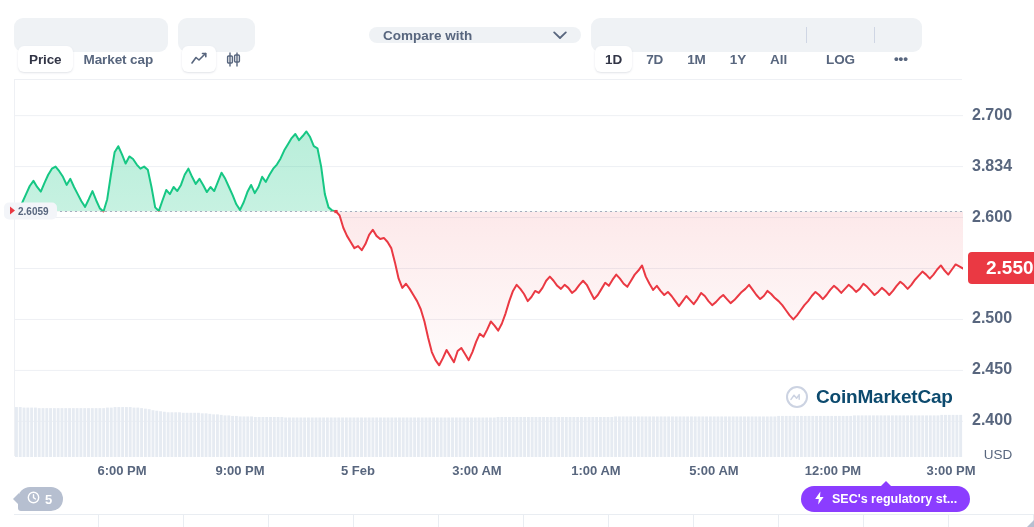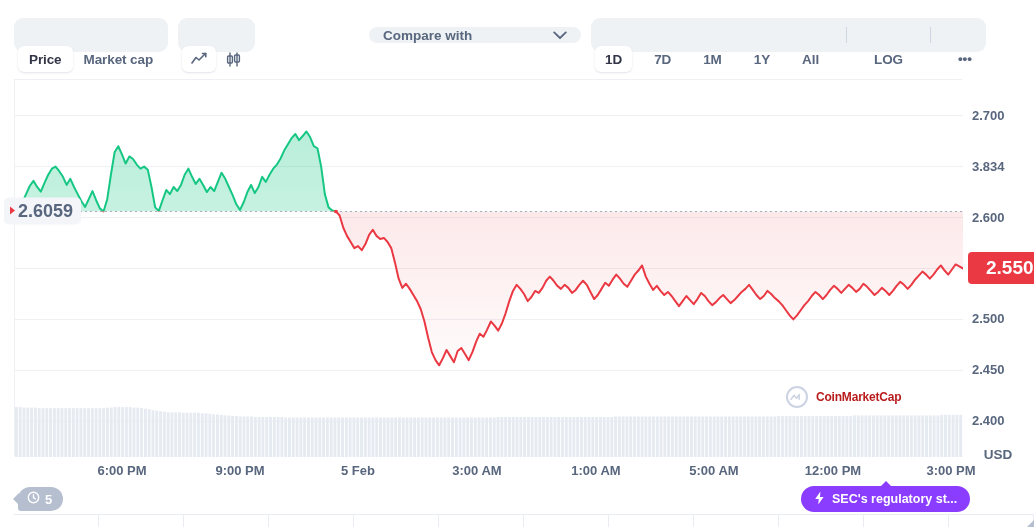--- a/index.html
+++ b/index.html
@@ -49,21 +49,21 @@
   }
 
   #btn-compare {
     display:flex; align-items:center; justify-content: space-between;
     height: 16px; width: 212px; padding: 0 14px;
     background:#eff2f5; border-radius: 9px; cursor:pointer;
     font-size: 13.5px; font-weight: 700; color:#58667e;
     margin-right: 10px;
   }
 
-  #grp-range { gap: 12px; }
+  #grp-range { gap: 4px; }
   #grp-range .seg { padding: 0 10px; }
   .vdiv { width:1px; height:16px; background:#cfd6e4; margin: 0 5px; flex:none; }
   .dots { letter-spacing: 1px; font-size: 15px; line-height: 10px; padding-bottom:4px;}
 
   svg.ic { display:block; }
 
   
   #chart-wrap {
     position: absolute; left: 14px; top: 79px;
     width: 948px; height: 377px;
@@ -71,54 +71,54 @@
     border-top: 1px solid #eef0f4;
   }
   #plot { position:absolute; left:0; top:0; width:948px; height:377px; }
 
   
   #yaxis {
     position: absolute; left: 962px; top: 79px; width: 72px; height: 377px;
   }
   .ytick {
     position: absolute; left: 10px;
-    font-size: 13px; font-weight: 700; color: #58667e;
+    font-size: 16px; font-weight: 700; color: #58667e;
     transform: translateY(-50%); white-space: nowrap;
   }
   #price-badge {
     position: absolute; left: 6px;
     background: #ea3943; color: #fff;
     font-size: 19px; font-weight: 700;
     padding: 5px 18px; border-radius: 4px;
     transform: translateY(-50%); white-space: nowrap;
   }
   #usd-label {
     position: absolute; left: 962px; top: 447px; width: 72px;
-    text-align: center; font-size: 13.5px; font-weight: 700; color:#58667e;
+    text-align: center; font-size: 13.5px; font-weight: 400; color:#58667e;
   }
 
   
   #base-flag {
     position: absolute; left: 4px;
     background: #f3f5f9; color: #58667e;
-    font-size: 18px; font-weight: 700;
+    font-size: 10px; font-weight: 700;
     padding: 3px 8px 3px 6px; border-radius: 5px;
     transform: translateY(-50%); white-space: nowrap;
     display:flex; align-items:center; gap:3px;
   }
   #base-flag .tri {
     width:0;height:0;border-top:4px solid transparent;border-bottom:4px solid transparent;
     border-left:5px solid #ea3943;
   }
 
   
   #watermark {
     position:absolute; left: 786px; top: 386px;
     display:flex; align-items:center; gap:8px;
-    color:#b91c1c; font-size: 12px; font-weight: 700; letter-spacing: -0.2px;
+    color:#0c4a6e; font-size: 19px; font-weight: 700; letter-spacing: -0.2px;
     user-select:none;
   }
   #watermark .wmring {
     width:22px;height:22px;border:2px solid #ccd3e2;border-radius:50%;
     display:flex;align-items:center;justify-content:center;
   }
 
   
   #xaxis { position:absolute; left:0; top:463px; width:1007px; height:22px; }
   .xtick {

